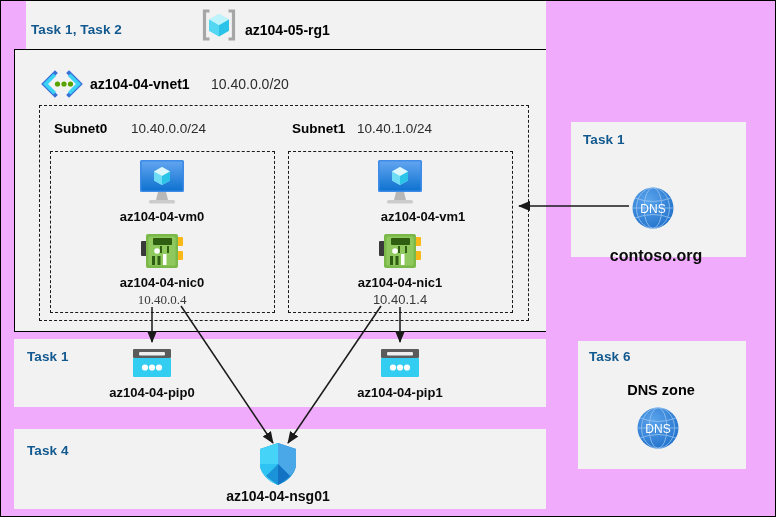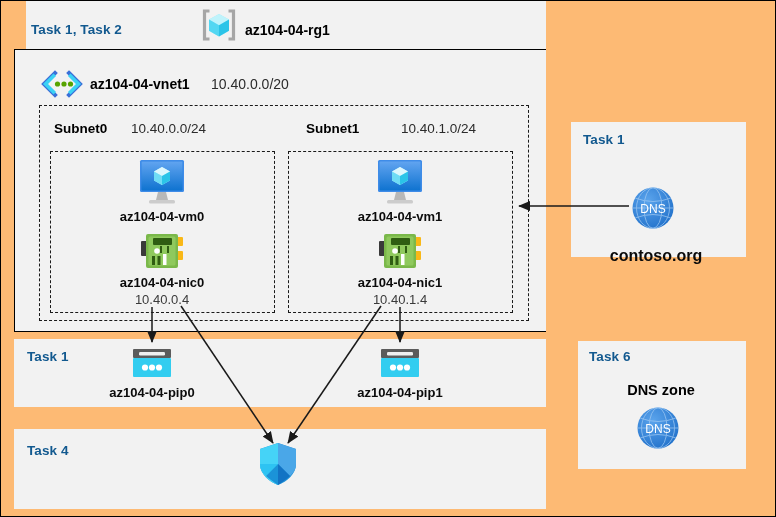--- a/index.html
+++ b/index.html
@@ -7,21 +7,21 @@
     padding: 0;
     background: #ffffff;
   }
   body {
     font-family: "Liberation Sans", sans-serif;
   }
   #canvas {
     position: relative;
     width: 776px;
     height: 517px;
-    background: #fdba74;
+    background: #f0abfc;
     overflow: hidden;
     border: 1px solid #000000;
     box-sizing: border-box;
   }
 
   
   .panel {
     position: absolute;
     background: #f2f2f2;
     box-sizing: border-box;
@@ -116,21 +116,21 @@
     <svg width="34" height="32" viewBox="0 0 34 32">
       <path d="M7.5 2 L2.5 2 L2.5 30 L7.5 30" fill="none" stroke="#a6a6a6" stroke-width="3.2"></path>
       <path d="M26.5 2 L31.5 2 L31.5 30 L26.5 30" fill="none" stroke="#a6a6a6" stroke-width="3.2"></path>
       <polygon points="17,5 27,10.6 27,21.8 17,27.4 7,21.8 7,10.6" fill="#9fe9f7"></polygon>
       <polygon points="17,5 27,10.6 17,16.2 7,10.6" fill="#bff3fb"></polygon>
       <polygon points="17,16.2 27,10.6 27,21.8 17,27.4" fill="#2bc4e8"></polygon>
       <polygon points="17,16.2 7,10.6 7,21.8 17,27.4" fill="#53d7f2"></polygon>
     </svg>
   </div>
 
-  <div class="bold-title" style="left:244px; top:21px;">az104-04-rg1</div>
+  <div class="bold-title" style="left:244px; top:21px;">az104-05-rg1</div>
 
   <div class="panel panel-solid-border" style="left:13px; top:48px; width:532px; height:283px; border-left:none; border-right:none;"></div>
   <div style="position:absolute; left:13px; top:48px; width:1px; height:283px; background:#000;"></div>
 
   <div class="icon" style="left:38px; top:70px;">
     <svg width="46" height="26" viewBox="0 0 46 26">
       <path d="M16 2 L5 13 L16 24" fill="none" stroke="#3a6fd8" stroke-width="4" stroke-linecap="square"></path>
       <path d="M14.5 5 L6.5 13 L14.5 21" fill="none" stroke="#3ad2f5" stroke-width="3.6" stroke-linecap="square"></path>
       <path d="M30 2 L41 13 L30 24" fill="none" stroke="#3a6fd8" stroke-width="4" stroke-linecap="square"></path>
       <path d="M31.5 5 L39.5 13 L31.5 21" fill="none" stroke="#3ad2f5" stroke-width="3.6" stroke-linecap="square"></path>
@@ -182,24 +182,24 @@
       <rect x="15" y="6" width="19" height="7" rx="1" fill="#2f5d12"></rect>
       <circle cx="19" cy="19" r="2.8" fill="#ffffff"></circle>
       <rect x="14" y="24" width="3" height="9" fill="#2f5d12"></rect>
       <rect x="19.5" y="24" width="3" height="9" fill="#2f5d12"></rect>
       <rect x="25" y="22" width="3.5" height="11" fill="#ffffff"></rect>
       <path d="M23 14 L23 21" stroke="#2f5d12" stroke-width="2" fill="none"></path>
       <path d="M30 14 L30 21" stroke="#2f5d12" stroke-width="2" fill="none"></path>
     </svg>
   </div>
   <div class="node-label" style="left:161px; top:274px;">az104-04-nic0</div>
-  <div class="node-sub" style="left:161px; top:291px;">10.40.0.4</div>
-
-  <div class="bold-title" style="left:305px; top:120px; font-size:13.5px;">Subnet1</div>
-  <div class="plain-title" style="left:356px; top:120px; font-size:13.5px;margin-left:44px;">10.40.1.0/24</div>
+  <div class="node-sub" style="left:161px; top:291px;font-family:Liberation Serif, serif;">10.40.0.4</div>
+
+  <div class="bold-title" style="left:291px; top:120px; font-size:13.5px;">Subnet1</div>
+  <div class="plain-title" style="left:356px; top:120px; font-size:13.5px;">10.40.1.0/24</div>
 
   <div class="dashed-box" style="left:287px; top:150px; width:225px; height:162px;"></div>
 
   <div class="icon icon-centered" style="left:399px; top:158px;">
     <svg width="56" height="46" viewBox="0 0 56 46">
       <rect x="6" y="1" width="44" height="32" rx="1.5" fill="#3f8ce8"></rect>
       <defs>
         <linearGradient id="vmscreen2" x1="0" y1="0" x2="0" y2="1">
           <stop offset="0" stop-color="#61a4f0"></stop>
           <stop offset="1" stop-color="#0f73d0"></stop>
@@ -207,21 +207,21 @@
       </defs>
       <rect x="7.5" y="2.5" width="41" height="29" rx="1" fill="url(#vmscreen2)"></rect>
       <polygon points="28,8 36,12.5 36,21.5 28,26 20,21.5 20,12.5" fill="#b4ecfa"></polygon>
       <polygon points="28,8 36,12.5 28,17 20,12.5" fill="#ddf7fd"></polygon>
       <polygon points="28,17 36,12.5 36,21.5 28,26" fill="#2bc4e8"></polygon>
       <polygon points="28,17 20,12.5 20,21.5 28,26" fill="#6fdcf5"></polygon>
       <path d="M24 33 L32 33 L34 41 L22 41 Z" fill="#b8b8b8"></path>
       <rect x="15" y="41" width="26" height="3.6" rx="1.6" fill="#cccccc"></rect>
     </svg>
   </div>
-  <div class="node-label" style="left:399px; top:208px;text-align:center;">az104-04-vm1</div>
+  <div class="node-label" style="left:422px; top:208px;text-align:center;">az104-04-vm1</div>
 
   <div class="icon icon-centered" style="left:399px; top:231px;">
     <svg width="48" height="40" viewBox="0 0 48 40">
       <rect x="3" y="9" width="6" height="15" rx="1" fill="#3a3a3a"></rect>
       <rect x="38" y="5" width="7" height="9" rx="1" fill="#f9b817"></rect>
       <rect x="38" y="19" width="7" height="9" rx="1" fill="#f9b817"></rect>
       <rect x="8" y="2" width="32" height="34" rx="2" fill="#7ab84a"></rect>
       <rect x="10.5" y="4.5" width="27" height="29" rx="1.5" fill="#8fc95d"></rect>
       <rect x="15" y="6" width="19" height="7" rx="1" fill="#2f5d12"></rect>
       <circle cx="19" cy="19" r="2.8" fill="#ffffff"></circle>
@@ -270,20 +270,21 @@
   <div class="icon icon-centered" style="left:277px; top:441px;">
     <svg width="40" height="44" viewBox="0 0 40 44">
       <path d="M20 1 L38 7 L38 22 C38 32 29 39.5 20 43 C11 39.5 2 32 2 22 L2 7 Z" fill="#1f8fd6"></path>
       <path d="M20 1 L2 7 L2 22 C2 32 11 39.5 20 43 Z" fill="#45d3f7"></path>
       <path d="M20 1 L38 7 L38 22 C38 27 35.5 31 32 34 L20 22 Z" fill="#4aa7e8"></path>
       <path d="M2 22 C2 27 4.5 31 8 34 L20 22 L2 22 Z" fill="#2ec3f2"></path>
       <path d="M20 22 L32 34 C28.6 36.9 24.4 39.9 20 43 Z" fill="#1273c4"></path>
       <path d="M20 22 L8 34 C11.4 36.9 15.6 39.9 20 43 Z" fill="#1b93d8"></path>
     </svg>
   </div>
+  <div class="node-label" style="left:277px; top:487px; font-size:14px;">az104-04-nsg01</div>
 
   <div class="panel" style="left:570px; top:121px; width:175px; height:135px;"></div>
 
   <div class="task-label" style="left:582px; top:131px;">Task 1</div>
 
 
   <div class="icon icon-centered" style="left:652px; top:185px;">
     <svg width="44" height="44" viewBox="0 0 44 44">
       <defs>
         <radialGradient id="dnsg1" cx="0.38" cy="0.32" r="0.78">

